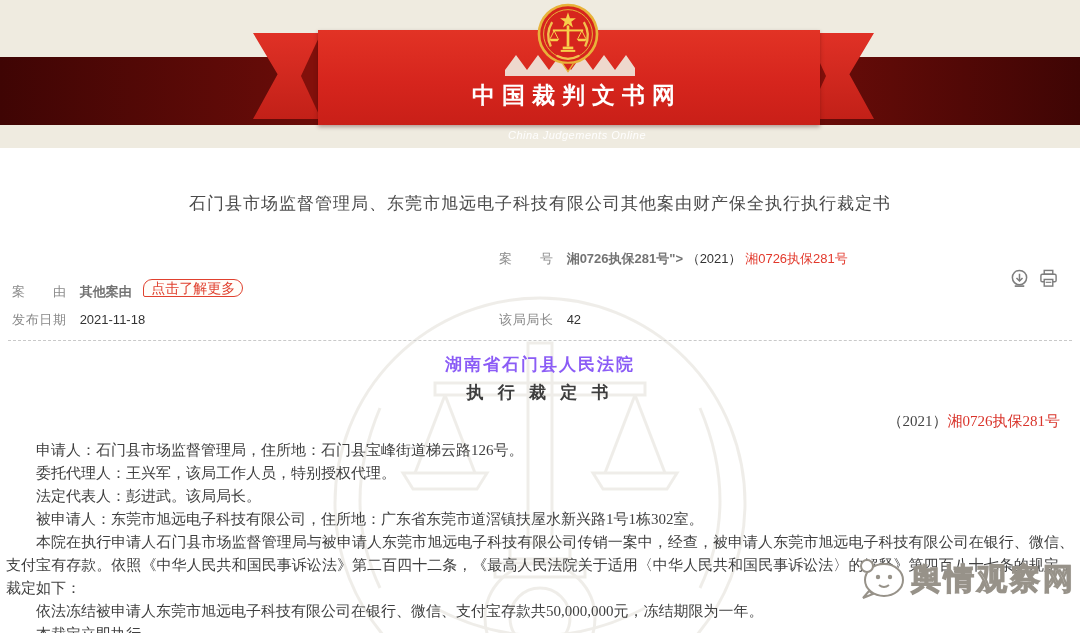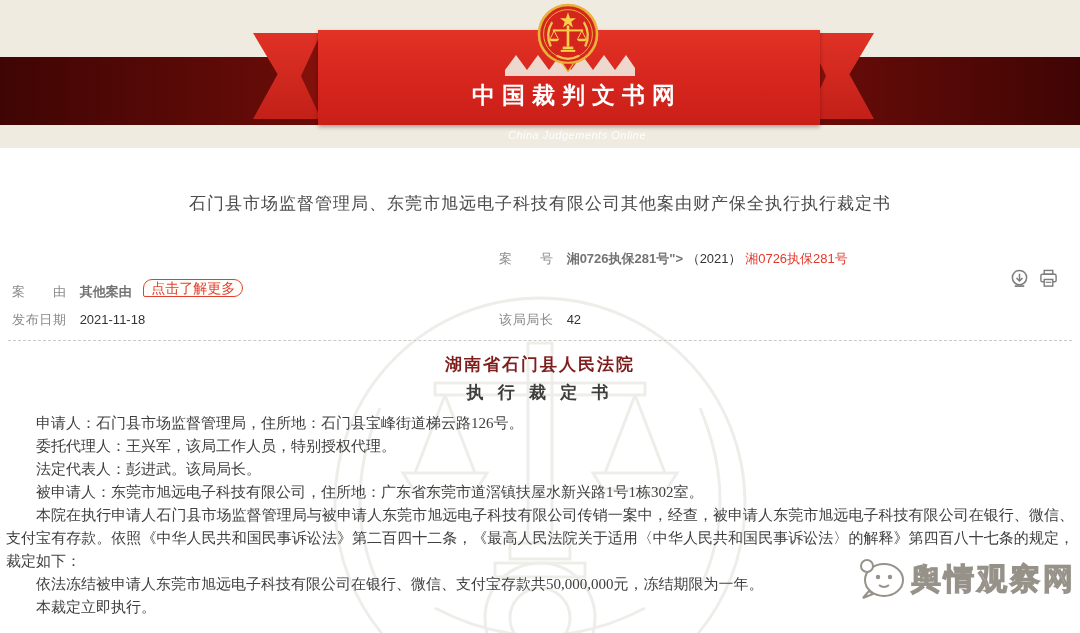--- a/index.html
+++ b/index.html
@@ -44,21 +44,21 @@
   .badge { display:inline-block; margin-left:8px; position:relative; top:-3px;
            border:1px solid #e0412f; color:#e0412f; background:#fffdf9; font-size:14px;
            line-height:16px; padding:0 7px; border-radius:9px 9px 9px 2px;margin-top:37px; }
   .tools { position:absolute; right:10px; top:24px; display:flex; gap:10px; }
   .tools svg { cursor:pointer; }
 
   .dashed { margin:6px 8px 0; border-bottom:1px dashed #c9c9c9; height:1px; }
 
   .serif { font-family:"Liberation Serif","DejaVu Serif",serif; }
   .court { margin-top:12px; text-align:center; font-size:17px; font-weight:bold;
-           color:#7f1d1d; letter-spacing:2px; }
+           color:#8b5cf6; letter-spacing:2px; }
   .dtype { margin-top:5px; text-align:center; font-size:17px; font-weight:bold;
            color:#3d3d3d; letter-spacing:5px; }
   .caseline { margin-top:8px; padding-right:20px; text-align:right; font-size:15px; color:#444; }
   .caseline .red { color:#d9342b; }
 
   .docbody { margin-top:8px; padding:0 6px; font-size:15px; line-height:23px;
              color:#3f3f3f; text-align:justify; }
   .docbody p { text-indent:2em; }
 
   
@@ -166,20 +166,23 @@
         <rect x="5.5" y="11" width="9" height="7" fill="#fff" stroke="#7d7d7d" stroke-width="1.5"></rect>
         <line x1="7" y1="14" x2="13" y2="14" stroke="#7d7d7d" stroke-width="1.2"></line>
       </svg>
     </div>
   </div>
 
   <div class="dashed"></div>
 
   <div class="court serif">湖南省石门县人民法院</div>
   <div class="dtype serif">执 行 裁 定 书</div>
+  <div class="caseline serif">
+    <span>（2021）</span><span class="red">湘0726执保281号</span>
+  </div>
 
   <div class="docbody serif">
       <p>申请人：石门县市场监督管理局，住所地：石门县宝峰街道梯云路126号。</p>
       <p>委托代理人：王兴军，该局工作人员，特别授权代理。</p>
       <p>法定代表人：彭进武。该局局长。</p>
       <p>被申请人：东莞市旭远电子科技有限公司，住所地：广东省东莞市道滘镇扶屋水新兴路1号1栋302室。</p>
       <p>本院在执行申请人石门县市场监督管理局与被申请人东莞市旭远电子科技有限公司传销一案中，经查，被申请人东莞市旭远电子科技有限公司在银行、微信、支付宝有存款。依照《中华人民共和国民事诉讼法》第二百四十二条，《最高人民法院关于适用〈中华人民共和国民事诉讼法〉的解释》第四百八十七条的规定，裁定如下：</p>
       <p>依法冻结被申请人东莞市旭远电子科技有限公司在银行、微信、支付宝存款共50,000,000元，冻结期限为一年。</p>
       <p>本裁定立即执行。</p>
     </div>

